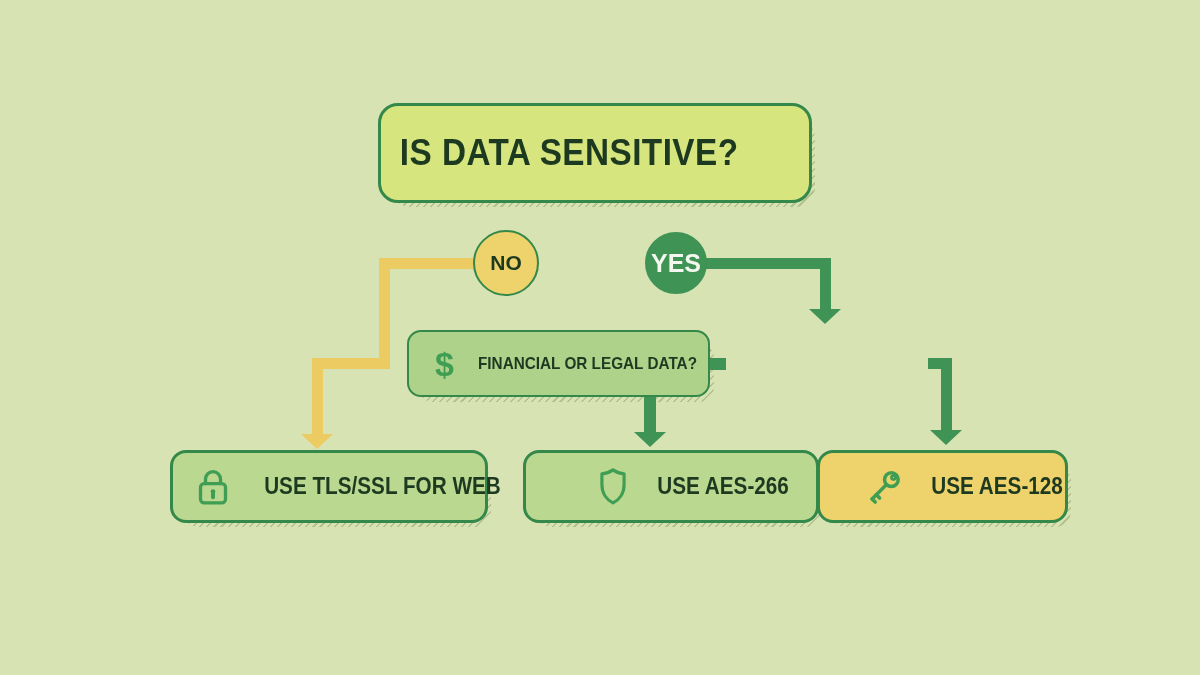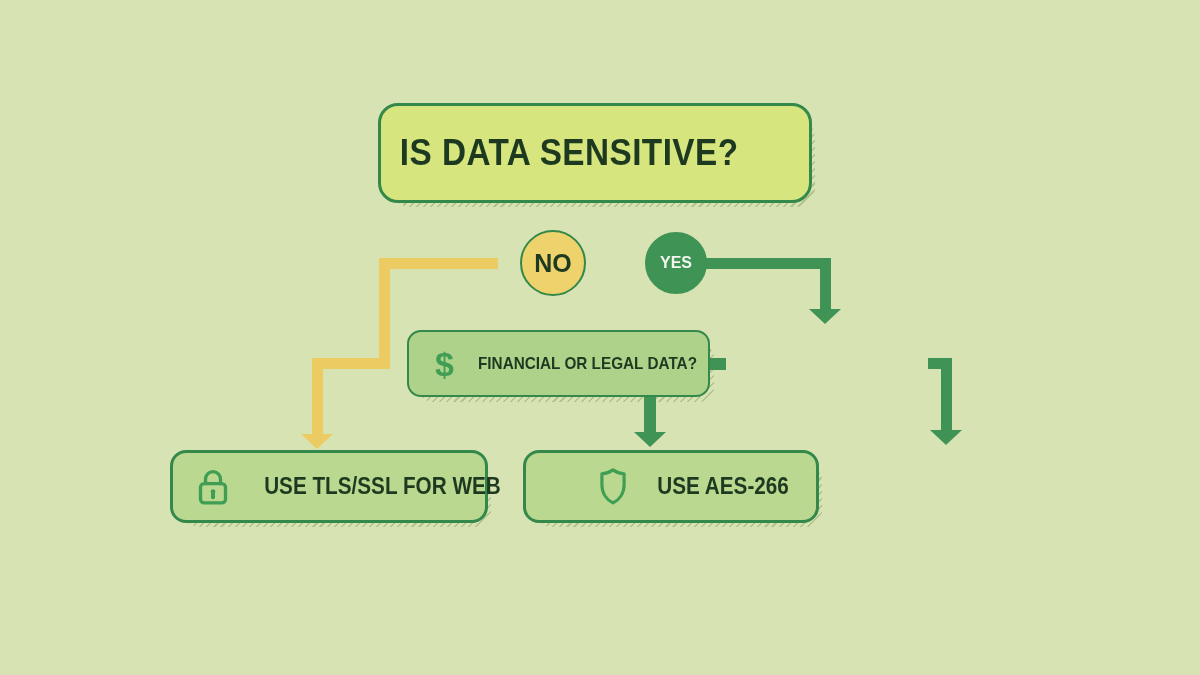--- a/index.html
+++ b/index.html
@@ -61,28 +61,28 @@
   .aes266-box{left:523px;width:296px;background:var(--box-soft);}
   .aes128-box{left:817px;width:251px;background:var(--box-yellow);}
   .outcome .lbl{font-size:23px;transform-origin:center;}
   
   .circle{
     position:absolute;border-radius:50%;
     display:flex;align-items:center;justify-content:center;
     font-weight:700;
   }
   .no-circle{
-    left:520px;top:230px;width:66px;height:66px;
+    left:473px;top:230px;width:66px;height:66px;
     background:var(--box-yellow);border:2.5px solid var(--border-green);
-    color:var(--text-dark);font-size:25px;
+    color:var(--text-dark);font-size:21px;
   }
   .yes-circle{
     left:645px;top:232px;width:62px;height:62px;
     background:var(--connector-green);border:2.5px solid var(--connector-green);
-    color:var(--text-light);font-size:16px;text-align:right;
+    color:var(--text-light);font-size:25px;text-align:right;
   }
   
   .seg{position:absolute;}
   .seg.yellow{background:var(--connector-yellow);}
   .seg.green{background:var(--connector-green);}
   .arrow-down{position:absolute;width:0;height:0;
     border-left:16.5px solid transparent;border-right:16.5px solid transparent;}
   .arrow-down.yellow{border-top:15px solid var(--connector-yellow);}
   .arrow-down.green{border-top:15px solid var(--connector-green);}
   .y-h1{left:379px;top:258px;width:119px;height:11px;}
@@ -158,14 +158,26 @@
 
   <div class="box outcome aes266-box">
     <span class="icon">
       <svg width="38" height="42" viewBox="0 0 24 26" stroke-width="2">
         <path d="M12 2.2 C10 3.6 7.6 4.5 5 4.7 V11.5 C5 17 8.1 21.1 12 23 C15.9 21.1 19 17 19 11.5 V4.7 C16.4 4.5 14 3.6 12 2.2 Z"></path>
       </svg>
     </span>
     <span class="lbl">USE AES-266</span>
   </div>
 
+  <div class="box outcome aes128-box">
+    <span class="icon">
+      <svg width="44" height="42" viewBox="0 0 24 24" stroke-width="2.1">
+        <circle cx="16.2" cy="7.8" r="3.9"></circle>
+        <circle cx="17.4" cy="6.6" r="1.1" stroke-width="1.6"></circle>
+        <path d="M13.3 10.7 L5.2 18.8"></path>
+        <path d="M7.6 16.4 L9.5 18.3"></path>
+        <path d="M5.2 18.8 L7.0 20.6"></path>
+      </svg>
+    </span>
+    <span class="lbl">USE AES-128</span>
+  </div>
 
 </div>
 
 </body></html>

